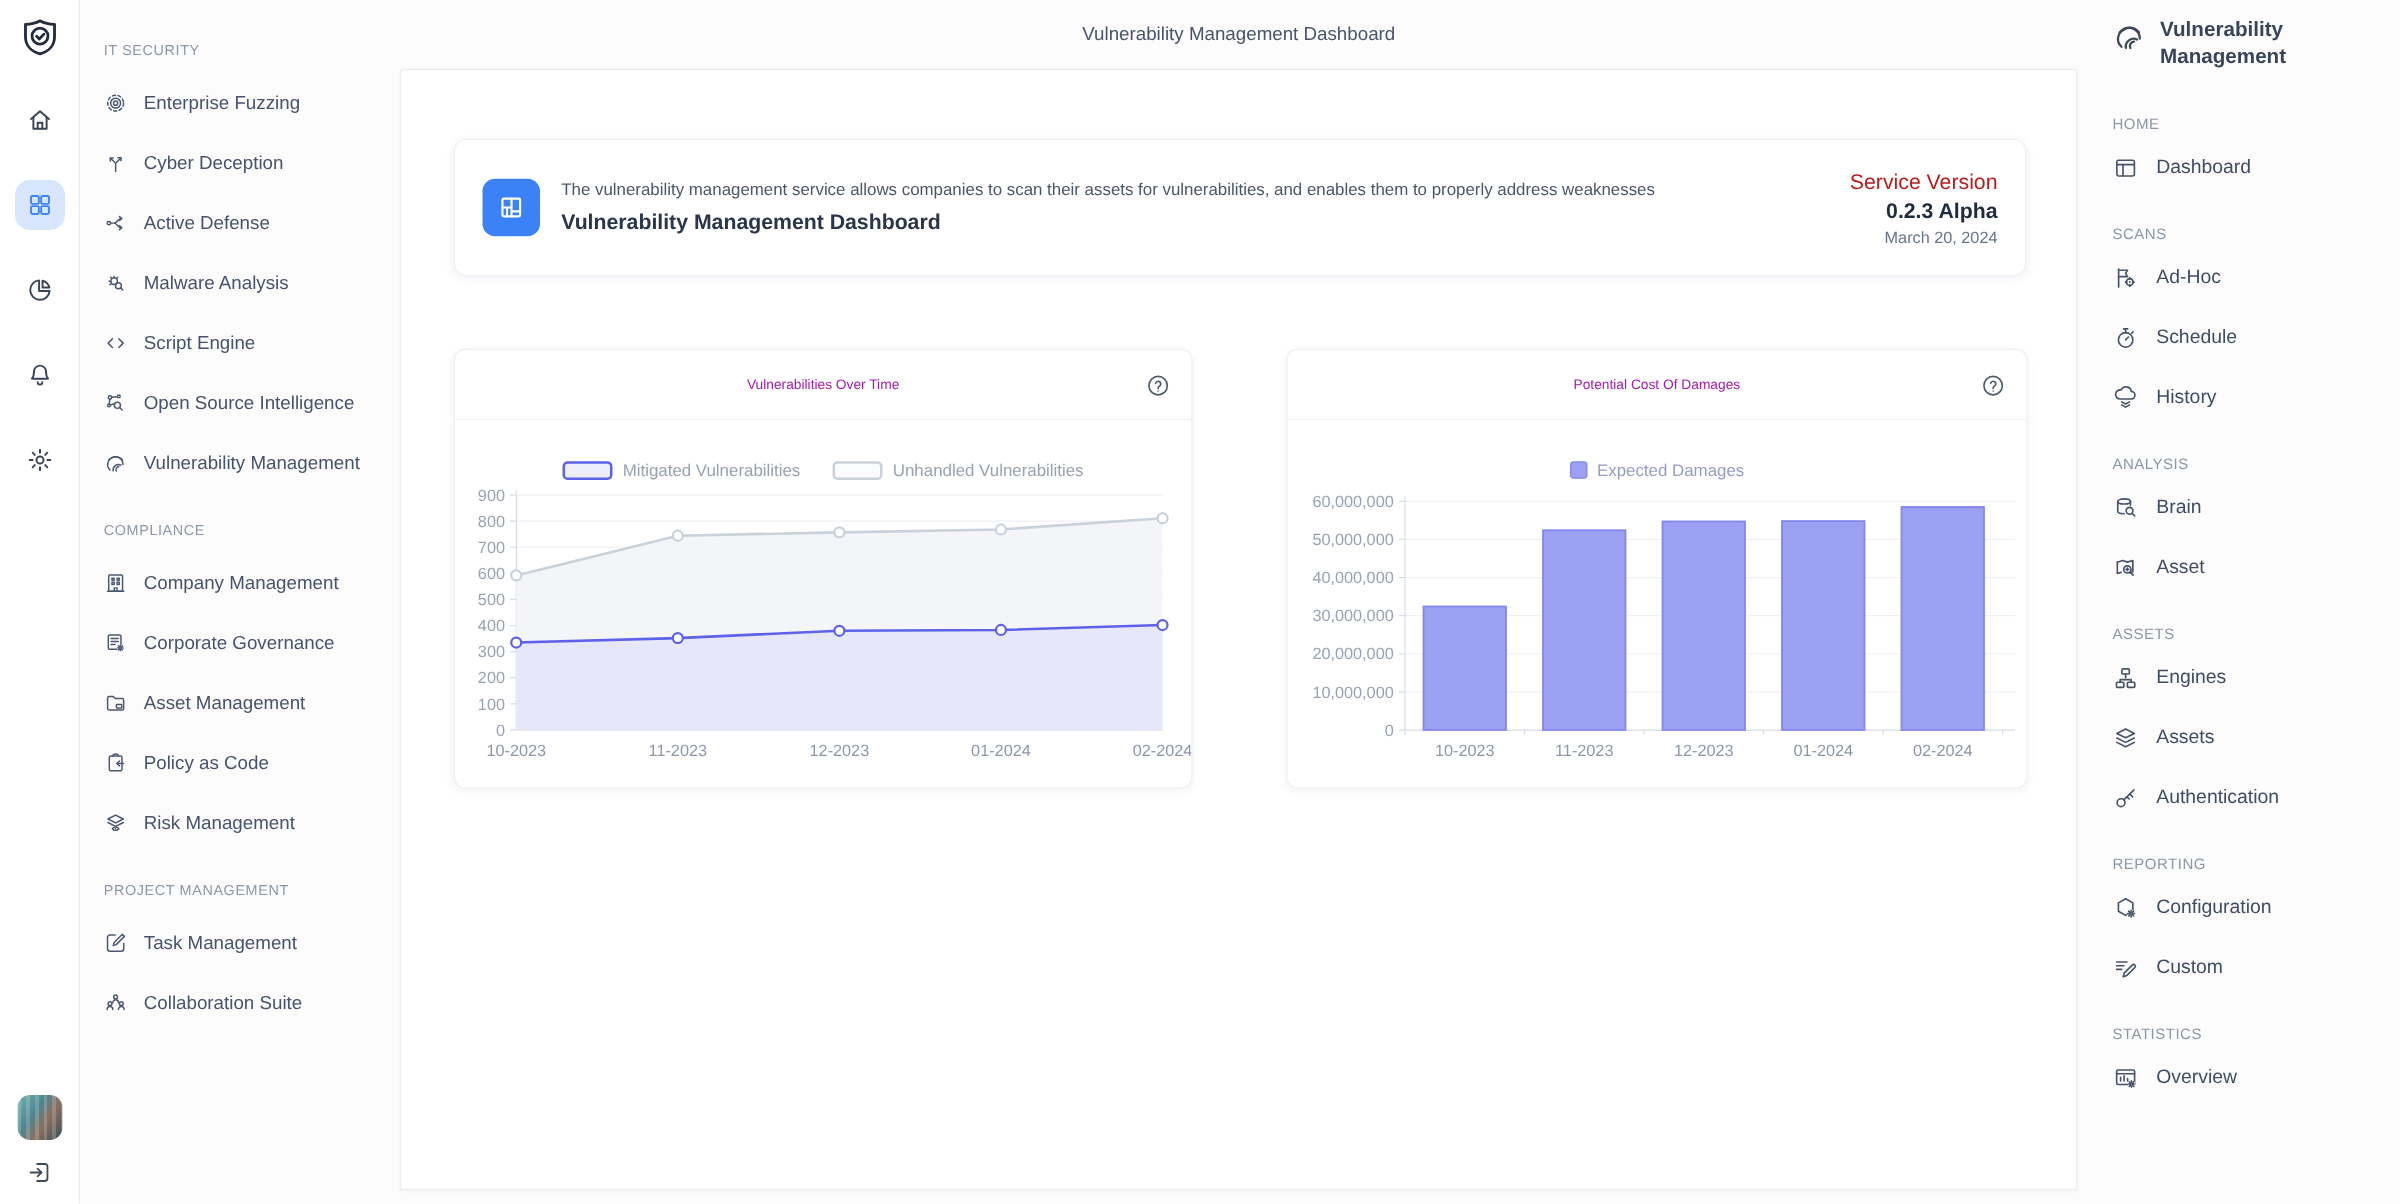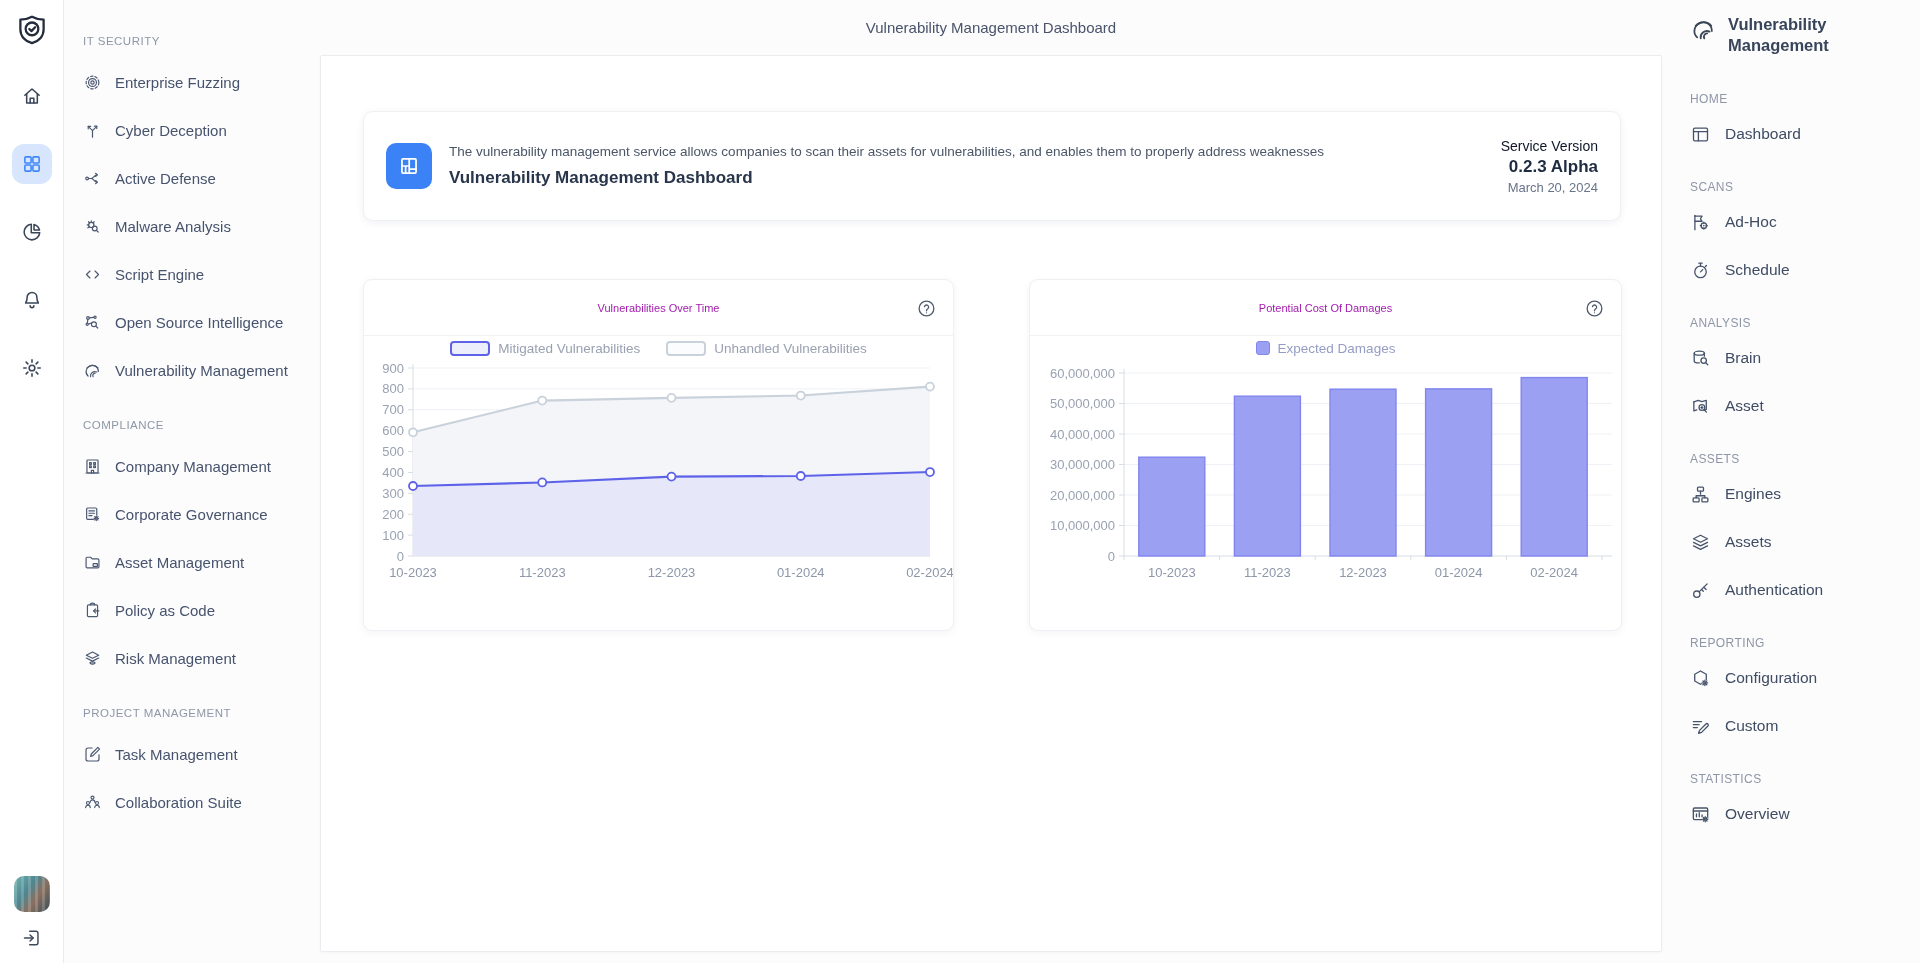--- a/index.html
+++ b/index.html
@@ -41,35 +41,35 @@
 
   .header-card { position:absolute; left:42px; top:55px; width:1258px; height:110px; background:#fff;
     border:1px solid #eef0f3; border-radius:10px; box-shadow:0 2px 8px rgba(25,39,80,.06);
     display:flex; align-items:center; padding:0 22px; }
   .hc-tile { width:46px; height:46px; border-radius:10px; background:#3b82f6; flex:0 0 auto;
     display:flex; align-items:center; justify-content:center; color:#fff; }
   .hc-text { margin-left:17px; }
   .hc-desc { font-size:13.5px; color:#4b5668; }
   .hc-title { margin-top:9px; font-size:17px; font-weight:700; color:#28354a; }
   .hc-version { margin-left:auto; text-align:right; }
-  .hc-vlabel { font-size:14px; color:#0f172a; }
+  .hc-vlabel { font-size:17px; color:#b91c1c; }
   .hc-vvalue { font-size:17px; font-weight:700; color:#1e2b40; margin-top:3px; }
   .hc-vdate  { font-size:13px; color:#68748a; margin-top:3px; }
 
   
   .chart-card { position:absolute; top:223px; height:352px; background:#fff;
     border:1px solid #eef0f3; border-radius:9px; box-shadow:0 2px 8px rgba(25,39,80,.05); }
   #chart-0 { left:42px;  width:591px; }
   #chart-1 { left:708px; width:593px; }
   .chart-head { position:relative; height:56px; border-bottom:1px solid #f0f2f5;
     display:flex; align-items:center; justify-content:center; }
   .chart-title { font-size:11px; font-weight:500; color:#a21caf; }
   .chart-help { position:absolute; right:16px; top:18px; width:21px; height:21px; color:#4f5b6d;
     background:none; border:none; padding:0; cursor:pointer; }
-  .chart-legend { height:24px; display:flex; align-items:center; justify-content:center; gap:26px; }
+  .chart-legend { margin-top:28px; height:24px; display:flex; align-items:center; justify-content:center; gap:26px; }
   .legend-item { display:flex; align-items:center; gap:8px; cursor:pointer; font-size:13.5px; color:#99a1b1; }
   .legend-item .sw-line { width:40px; height:15px; border-radius:4px; }
   .legend-item .sw-box { width:14px; height:14px; border-radius:3px; }
   .legend-bar-label { color:#959cc3; }
   .plot { display:block; }
 
   
   .rightbar { position:absolute; left:1662px; top:0; width:258px; height:963px; padding:14px 0 0 28px; }
   .rb-header { display:flex; gap:11px; height:64px; }
   .rb-header .ic { color:#3c4758; margin-top:2px; }
@@ -508,20 +508,29 @@
         <span>
           <svg class="ic" width="21" height="21" viewBox="0 0 24 24" fill="none" stroke="currentColor" stroke-width="1.5" stroke-linecap="round" stroke-linejoin="round">
             <circle cx="12" cy="13.6" r="6.6"></circle>
             <path d="M10.1 3.6h3.8M12 3.6V7"></path>
             <path d="M12 13.6l2.6-2.6"></path>
             <path d="M17.6 7.4l1.2-1.2"></path>
           </svg>
         </span>
         <span>Schedule</span>
       </div>
+      <div class="rb-item">
+        <span>
+          <svg class="ic" width="21" height="21" viewBox="0 0 24 24" fill="none" stroke="currentColor" stroke-width="1.5" stroke-linecap="round" stroke-linejoin="round">
+            <path d="M7.2 12.8a4.2 4.2 0 1 1 .7-8.3 4.9 4.9 0 0 1 9.3 1.3 3.5 3.5 0 0 1-.4 7z"></path>
+            <path d="M8.4 15.4l3.6 2 3.6-2M8.4 18.2l3.6 2 3.6-2"></path>
+          </svg>
+        </span>
+        <span>History</span>
+      </div>
       <div class="rb-section">ANALYSIS</div>
       <div class="rb-item">
         <span>
           <svg class="ic" width="21" height="21" viewBox="0 0 24 24" fill="none" stroke="currentColor" stroke-width="1.5" stroke-linecap="round" stroke-linejoin="round">
             <ellipse cx="10.6" cy="5.9" rx="5.8" ry="2.3"></ellipse>
             <path d="M4.8 5.9v8.9c0 1.3 2.6 2.3 5.8 2.3"></path>
             <path d="M16.4 5.9v3.5"></path>
             <circle cx="15.6" cy="14.4" r="3.1"></circle>
             <path d="M17.9 16.7l2.4 2.4"></path>
           </svg>

